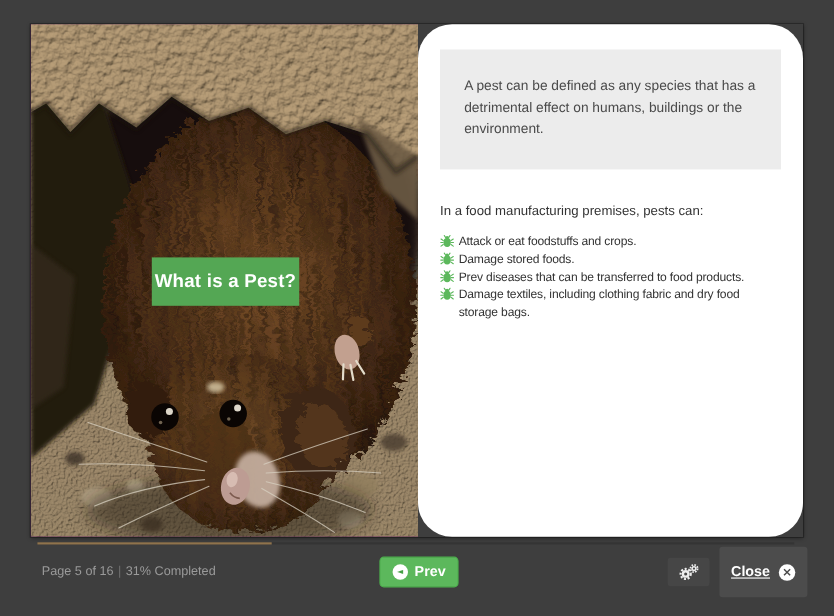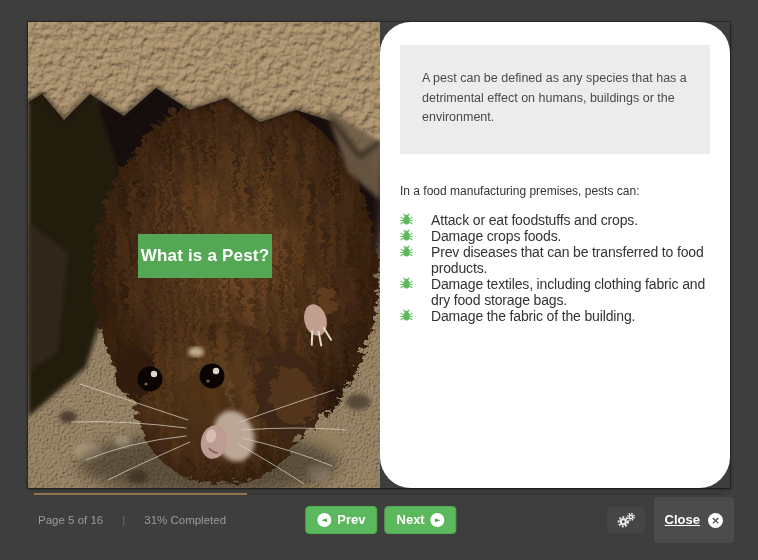--- a/index.html
+++ b/index.html
@@ -27,38 +27,38 @@
     padding:23px 20px 20px;overflow:hidden;border-radius:31px;
   }
   .quote{
     background:#ececec;padding:24px 22px 26px;box-sizing:border-box;
     color:#4a4a4a;font-size:12.5px;line-height:19.5px;
   }
   .quote p{margin:0;}
   .intro{margin:30px 0 0;font-size:12px;color:#333333;line-height:15px;}
   ul.bullets{list-style:none;margin:13px 0 0;padding:0;}
   ul.bullets li{
-    display:flex;align-items:flex-start;gap:18px;
-    font-size:14px;letter-spacing:-0.15px;line-height:16px;color:#333333;
+    display:flex;align-items:flex-start;gap:4px;
+    font-size:11px;letter-spacing:-0.15px;line-height:16px;color:#333333;
   }
   .bug{flex:none;width:13px;height:13px;margin-top:1px;}
   
   .progress{
     position:absolute;left:34px;top:493px;width:688px;height:2px;
     background:#343434;
   }
   .progress-fill{height:100%;width:0;background:#8f734c;}
   
   .footer{
     position:absolute;left:28px;top:503px;width:706px;height:34px;
     display:flex;align-items:center;
   }
   .page-info{
     position:absolute;left:10px;top:50%;transform:translateY(-50%);
-    color:#9a9a9a;font-size:11.5px;display:flex;gap:19px;align-items:center;
+    color:#9a9a9a;font-size:11.5px;display:flex;gap:4px;align-items:center;
   }
   .page-info .sep{color:#6f6f6f;}
   .nav{
     position:absolute;left:50%;top:50%;transform:translate(-50%,-50%);
     display:flex;gap:7px;
   }
   .btn-green{
     display:inline-flex;align-items:center;gap:6px;
     background:#5cb85c;border:1px solid #4cae4c;border-radius:4px;
     color:#fff;font-weight:bold;font-size:13px;font-family:"Liberation Sans",sans-serif;
@@ -256,21 +256,21 @@
               <path d="M3.2,10 L1,11.6"></path>
         <path d="M10.8,6 L13,4.6"></path>
               <path d="M11,8 H13.2"></path>
               <path d="M10.8,10 L13,11.6"></path>
         <path d="M5.4,3 L4.2,1.2"></path>
               <path d="M8.6,3 L9.8,1.2"></path>
       </g>
       <ellipse cx="7" cy="8" rx="3.6" ry="4.4" fill="#5cb85c"></ellipse>
       <circle cx="7" cy="3.4" r="1.8" fill="#5cb85c"></circle>
     </svg>
-    <span class="bullet-text">Damage crops foods.</span>
+    <span class="bullet-text">Damage stored foods.</span>
   </li>
 
   <li>
     <svg class="bug" viewBox="0 0 14 14" aria-hidden="true">
       <g stroke="#5cb85c" stroke-width="1.1" fill="none" stroke-linecap="round">
         <path d="M3.2,6 L1,4.6"></path>
               <path d="M3,8 H0.8"></path>
               <path d="M3.2,10 L1,11.6"></path>
         <path d="M10.8,6 L13,4.6"></path>
               <path d="M11,8 H13.2"></path>
@@ -296,61 +296,40 @@
               <path d="M10.8,10 L13,11.6"></path>
         <path d="M5.4,3 L4.2,1.2"></path>
               <path d="M8.6,3 L9.8,1.2"></path>
       </g>
       <ellipse cx="7" cy="8" rx="3.6" ry="4.4" fill="#5cb85c"></ellipse>
       <circle cx="7" cy="3.4" r="1.8" fill="#5cb85c"></circle>
     </svg>
     <span class="bullet-text">Damage textiles, including clothing fabric and dry food storage bags.</span>
   </li>
 
-  <li>
-    <svg class="bug" viewBox="0 0 14 14" aria-hidden="true">
-      <g stroke="#5cb85c" stroke-width="1.1" fill="none" stroke-linecap="round">
-        <path d="M3.2,6 L1,4.6"></path>
-              <path d="M3,8 H0.8"></path>
-              <path d="M3.2,10 L1,11.6"></path>
-        <path d="M10.8,6 L13,4.6"></path>
-              <path d="M11,8 H13.2"></path>
-              <path d="M10.8,10 L13,11.6"></path>
-        <path d="M5.4,3 L4.2,1.2"></path>
-              <path d="M8.6,3 L9.8,1.2"></path>
-      </g>
-      <ellipse cx="7" cy="8" rx="3.6" ry="4.4" fill="#5cb85c"></ellipse>
-      <circle cx="7" cy="3.4" r="1.8" fill="#5cb85c"></circle>
-    </svg>
-    <span class="bullet-text">Damage the fabric of the building.</span>
-  </li>
 </ul>
   </div>
 </div>
 
 <div class="progress">
   <div class="progress-fill" style="width: 31%;"></div>
 </div>
 
 <div class="footer">
 
   <div class="page-info">
     <span>Page 5 of 16</span>
     <span class="sep">|</span>
     <span>31% Completed</span>
   </div>
 
   <div class="nav">
     <button class="btn-green">
       <span class="circle-icon">◄</span>
       <span class="u">Prev</span>
-    </button>
-    <button class="btn-green">
-      <span>Next</span>
-      <span class="circle-icon">►</span>
     </button>
   </div>
 
   <div class="right-controls">
     <button class="btn-dark btn-settings">
       <svg viewBox="0 0 22 18" width="20" height="16" aria-hidden="true">
         <circle cx="8" cy="11" r="4" fill="#ededed"></circle>
         <circle cx="8" cy="11" r="5.2" fill="none" stroke="#ededed" stroke-width="2.2" stroke-dasharray="2.1 1.7"></circle>
         <circle cx="8" cy="11" r="1.6" fill="#464646"></circle>
         <circle cx="16.5" cy="5.5" r="2.7" fill="#ededed"></circle>

